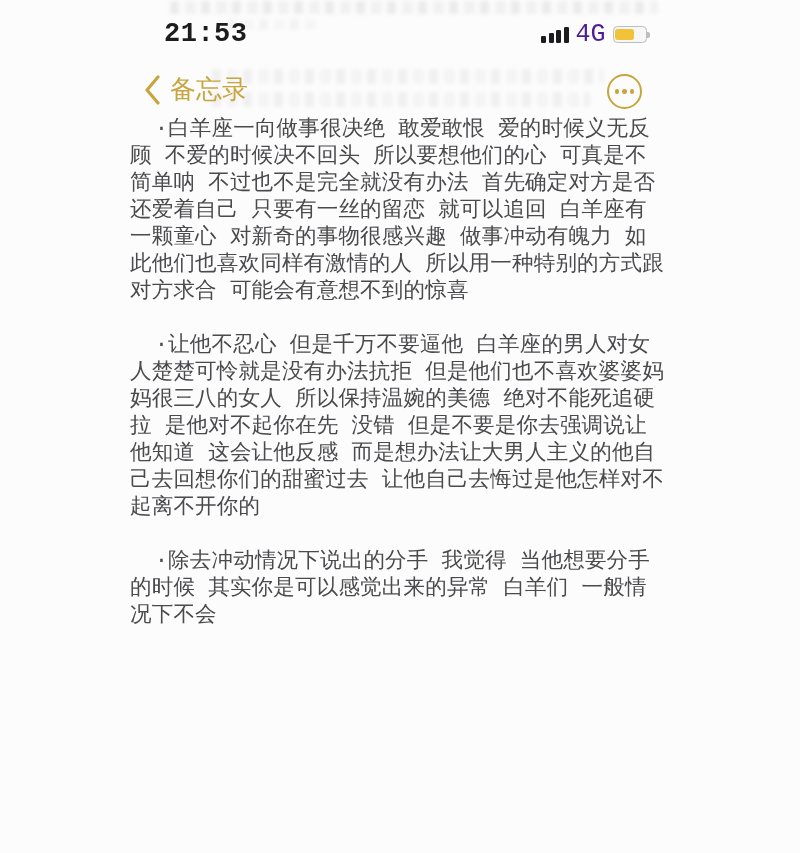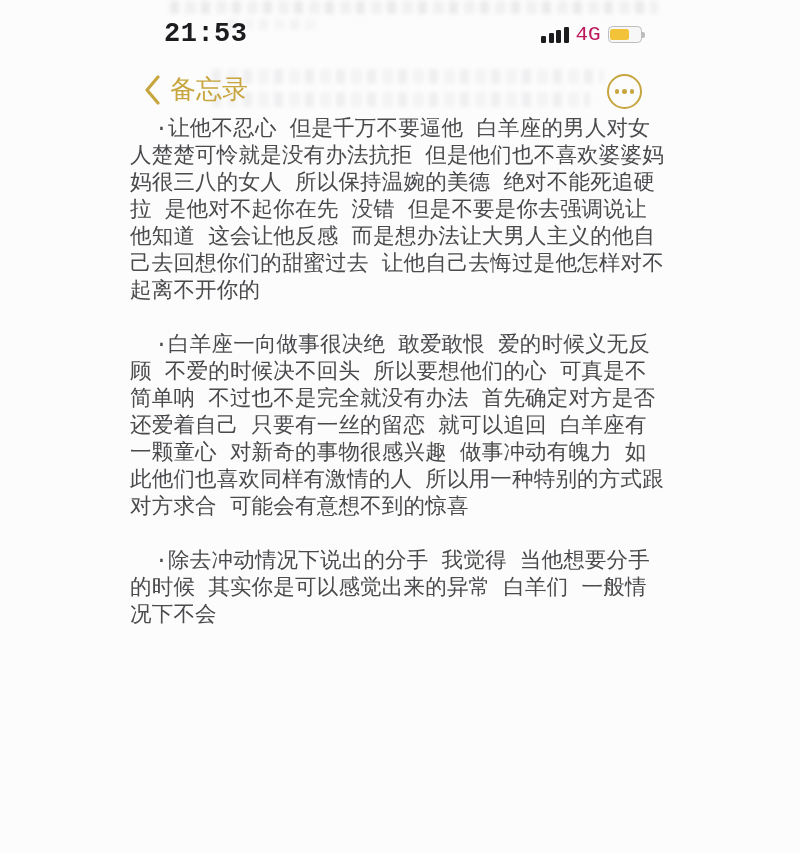--- a/index.html
+++ b/index.html
@@ -55,22 +55,22 @@
   .signal .bar {
     width: 5px;
     background: #1c1c1e;
     border-radius: 1.2px;
   }
   .signal .b1 { height: 7px; }
   .signal .b2 { height: 10px; }
   .signal .b3 { height: 13px; }
   .signal .b4 { height: 16px; }
   .net-label {
-    font-size: 21px;
-    color: #be185d;
+    font-size: 25px;
+    color: #4c1d95;
     line-height: 17px;
   }
   .battery {
     position: relative;
     width: 34px; height: 17px;
     border: 1.5px solid #bdbdc0;
     border-radius: 4.5px;
     background: #f7f7f8;
   }
   .battery .fill {
@@ -171,18 +171,18 @@
   </div>
   <div class="more-button">
     <span style="display:flex; gap:3px;">
       <span class="dot"></span>
         <span class="dot"></span>
         <span class="dot"></span>
     </span>
   </div>
 
   <div class="note-content">
+    <p class="bullet">·白羊座一向做事很决绝 敢爱敢恨 爱的时候义无反顾 不爱的时候决不回头 所以要想他们的心 可真是不简单呐 不过也不是完全就没有办法 首先确定对方是否还爱着自己 只要有一丝的留恋 就可以追回 白羊座有一颗童心 对新奇的事物很感兴趣 做事冲动有魄力 如此他们也喜欢同样有激情的人 所以用一种特别的方式跟对方求合 可能会有意想不到的惊喜</p>
     <p class="bullet">·让他不忍心 但是千万不要逼他 白羊座的男人对女人楚楚可怜就是没有办法抗拒 但是他们也不喜欢婆婆妈妈很三八的女人 所以保持温婉的美德 绝对不能死追硬拉 是他对不起你在先 没错 但是不要是你去强调说让他知道 这会让他反感 而是想办法让大男人主义的他自己去回想你们的甜蜜过去 让他自己去悔过是他怎样对不起离不开你的</p>
-    <p class="bullet">·白羊座一向做事很决绝 敢爱敢恨 爱的时候义无反顾 不爱的时候决不回头 所以要想他们的心 可真是不简单呐 不过也不是完全就没有办法 首先确定对方是否还爱着自己 只要有一丝的留恋 就可以追回 白羊座有一颗童心 对新奇的事物很感兴趣 做事冲动有魄力 如此他们也喜欢同样有激情的人 所以用一种特别的方式跟对方求合 可能会有意想不到的惊喜</p>
     <p class="bullet">·除去冲动情况下说出的分手 我觉得 当他想要分手的时候 其实你是可以感觉出来的异常 白羊们 一般情况下不会</p>
   </div>
 
 </div>
 
 </body></html>

